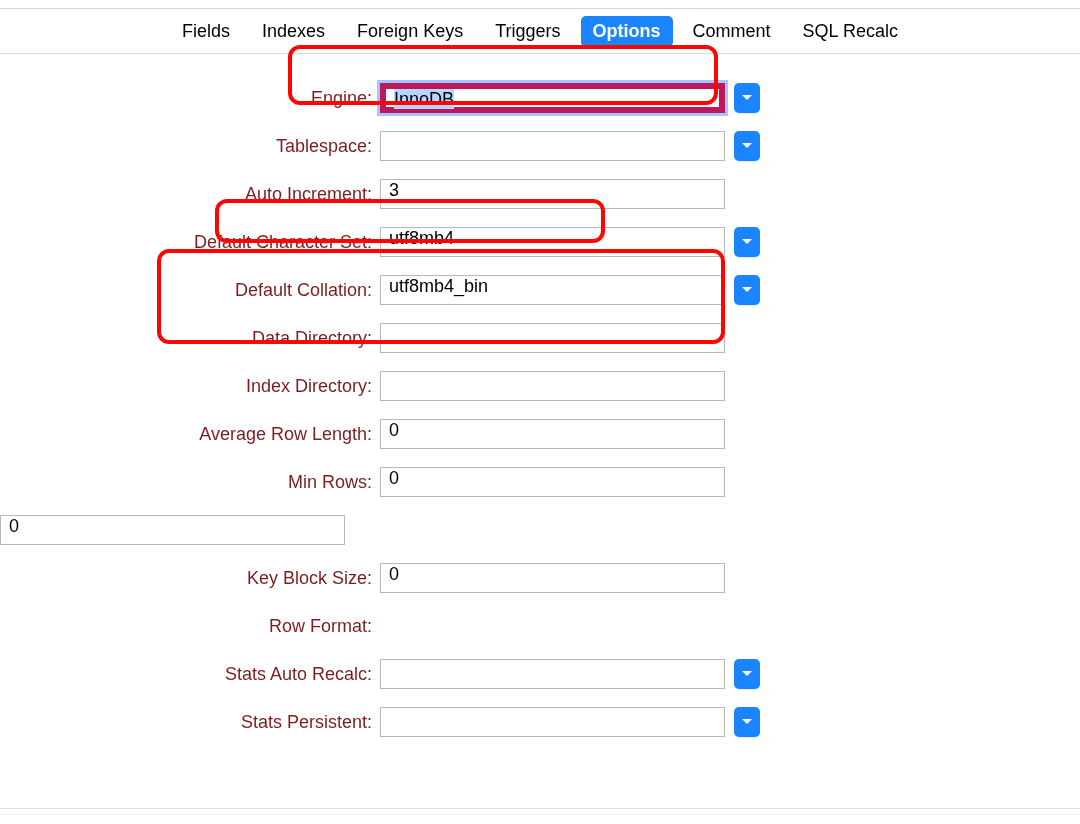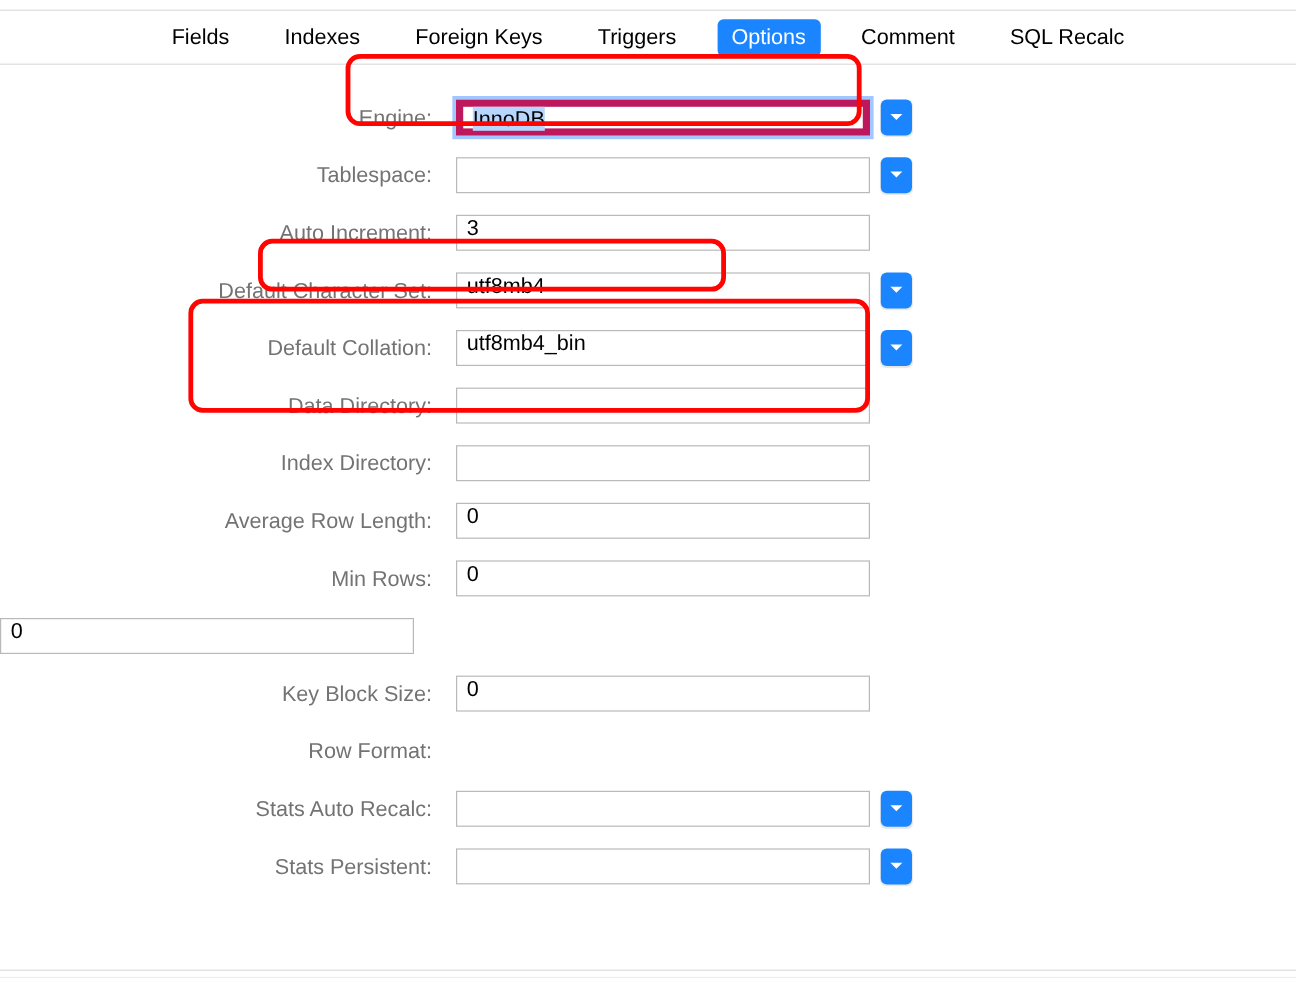--- a/index.html
+++ b/index.html
@@ -17,51 +17,52 @@
   .top-rule {
     border-top: 1px solid #dcdcdc;
     margin-top: 8px;
   }
 
   .tabbar {
     display: flex;
     justify-content: center;
     align-items: center;
     height: 44px;
-    gap: 22px;
+    gap: 8px;
     border-bottom: 1px solid #dcdcdc;
   }
   .tab {
     padding: 5px 12px;
     border-radius: 5px;
     color: #000;
     cursor: default;
     font-size: 18px;
   }
   .tab.active {
     background: #1b85ff;
     color: #fff;
+    font-weight: bold;
   }
 
   .form-area {
     padding-top: 20px;
     position: relative;
   }
 
   .row {
     display: flex;
     align-items: center;
     height: 48px;
   }
   .label-col {
     width: 380px;
     text-align: right;
-    padding-right: 20px;
-    font-size: 18px;
-    color: #737373;
+    padding-right: 8px;
+    font-size: 18px;
+    color: #7f1d1d;
     box-sizing: border-box;
   }
   .field-col {
     position: relative;
     width: 380px;
   }
 
   .textfield {
     box-sizing: border-box;
     width: 345px;

